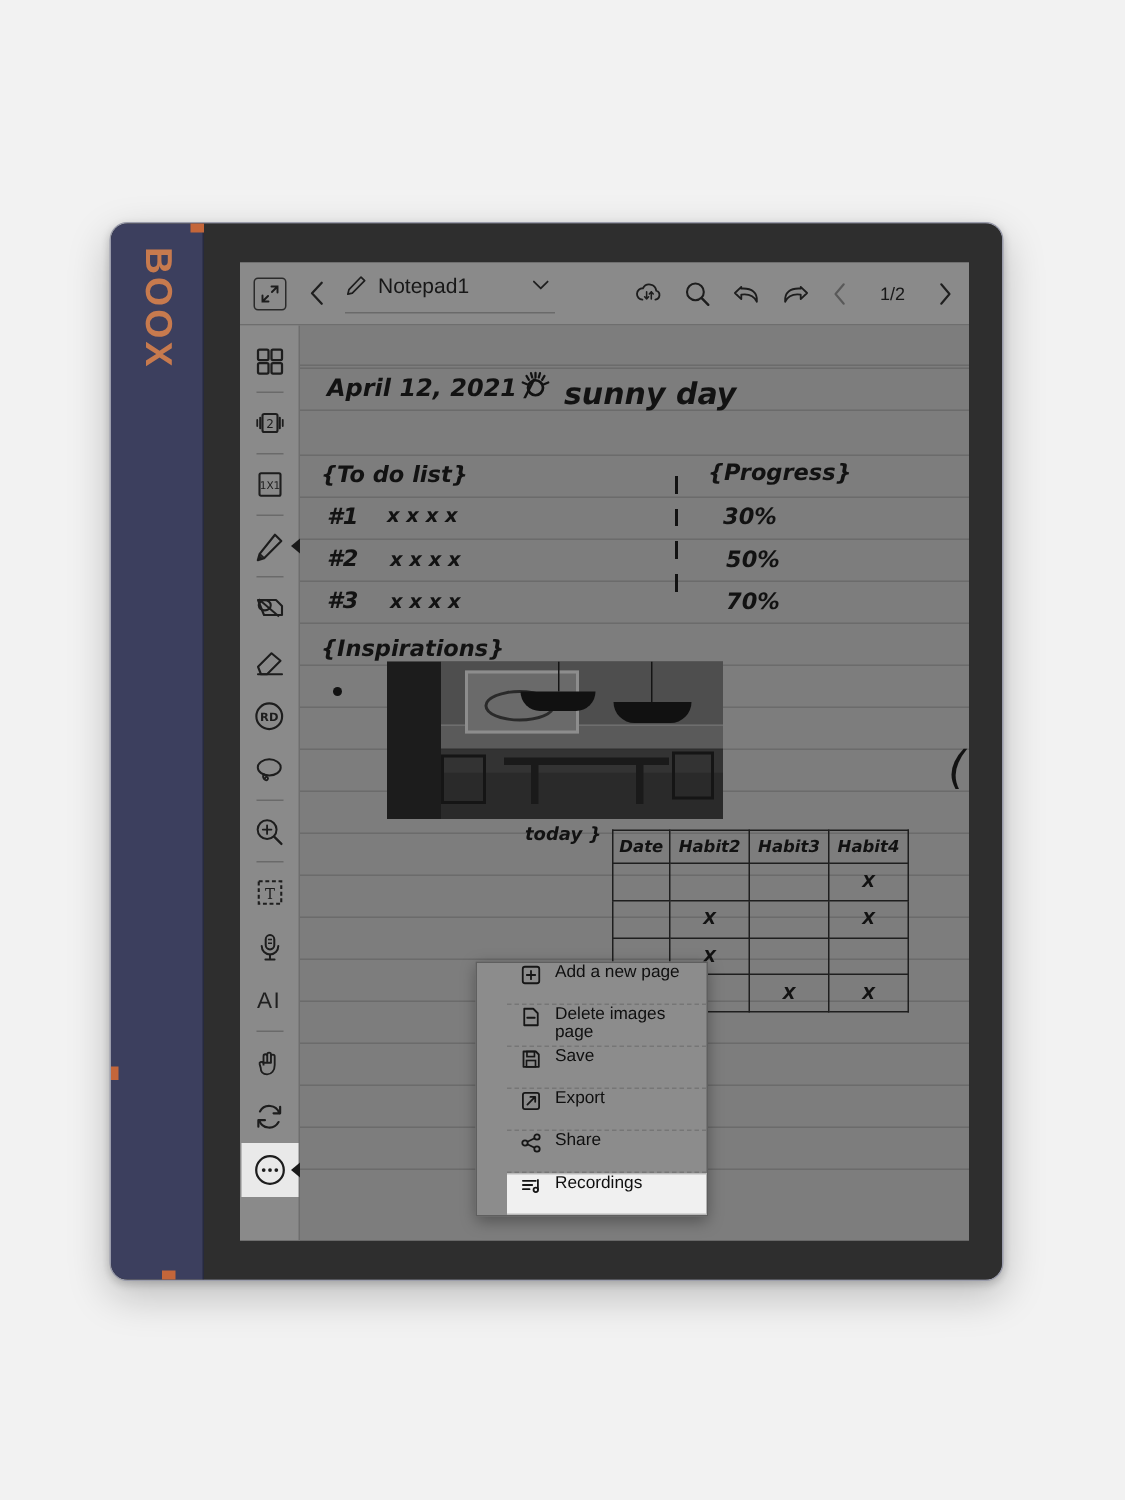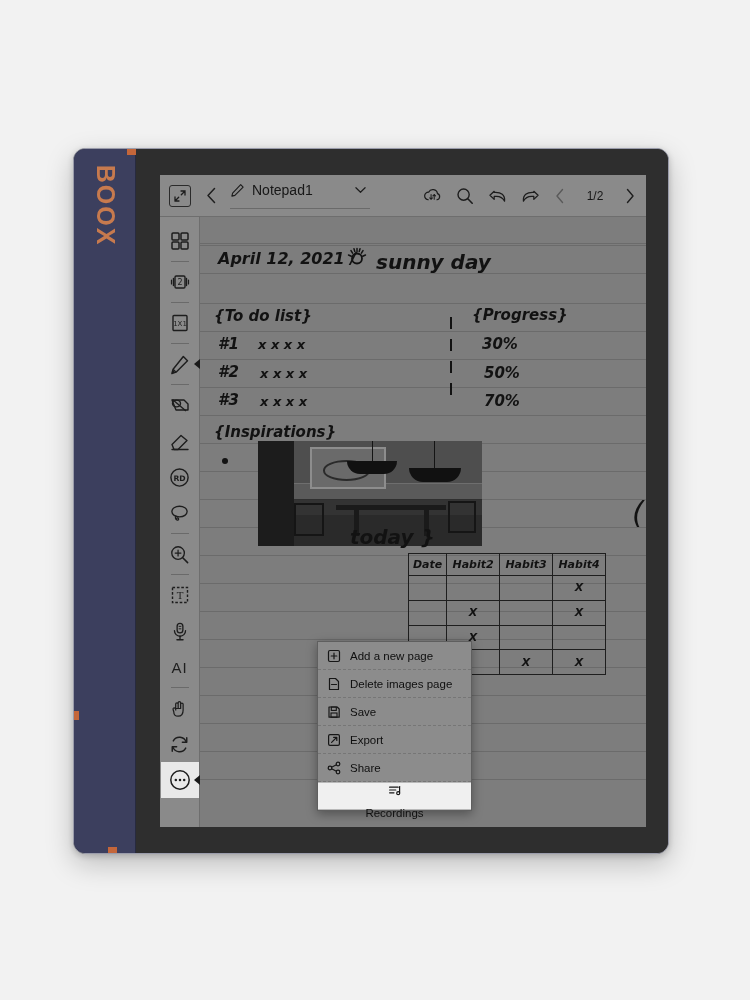--- a/index.html
+++ b/index.html
@@ -142,27 +142,28 @@
   
   #ctx-menu {
     position:absolute; left:117px; top:424px;
     width:155px;
     background:#8c8c8c;
     border:1px solid #5f5f5f;
     box-shadow:0 3px 10px rgba(0,0,0,.35);
     z-index:30;
   }
   .mi {
-    display:flex; align-items:center; gap:9px;
+    display:flex; gap:9px;
     height:28px; padding:0 8px;
     font-size:11.5px; color:#0f0f0f;
     border-bottom:1px dashed #767676;
+    margin-left:20px;
   }
   .mi:last-child { border-bottom:none; }
-  .mi.highlight { background:#f0f0f0; border-top:1px solid #b9b9b9; border-bottom:1px solid #b9b9b9;flex-direction:column; }
+  .mi.highlight { background:#f0f0f0; border-top:1px solid #b9b9b9; border-bottom:1px solid #b9b9b9; }
   .mi-ico { width:15px; height:15px; flex:0 0 15px; display:flex; align-items:center; justify-content:center; }
 
   svg { display:block; }
 </style>
 </head>
 <body>
 
 <div id="stage">
 
   <div id="device">
@@ -457,21 +458,21 @@
             <div class="ph-lamp-shade" style="left:89px; top:20px;"></div>
             <div class="ph-lamp-cord" style="left:176px; top:0; height:27px;"></div>
             <div class="ph-lamp-shade" style="left:151px; top:27px; width:52px; height:14px;"></div>
             <div class="ph-table" style="left:78px; top:64px; width:110px; height:5px;"></div>
             <div class="ph-table" style="left:96px; top:69px; width:5px; height:26px;"></div>
             <div class="ph-table" style="left:166px; top:69px; width:5px; height:26px;"></div>
             <div class="ph-chair" style="left:36px; top:62px; width:30px; height:33px;"></div>
             <div class="ph-chair" style="left:190px; top:60px; width:28px; height:32px;"></div>
           </div>
 
-          <span class="hw" style="left:150px; top:308px; font-size:20px;">today }</span>
+          <span class="hw" style="left:150px; top:332px; font-size:12px;">today }</span>
 
           <div id="habit-table">
             <table>
               <thead>
                 <tr>
                   <th>Date</th>
                   <th>Habit2</th>
                   <th>Habit3</th>
                   <th>Habit4</th>
                 </tr>

